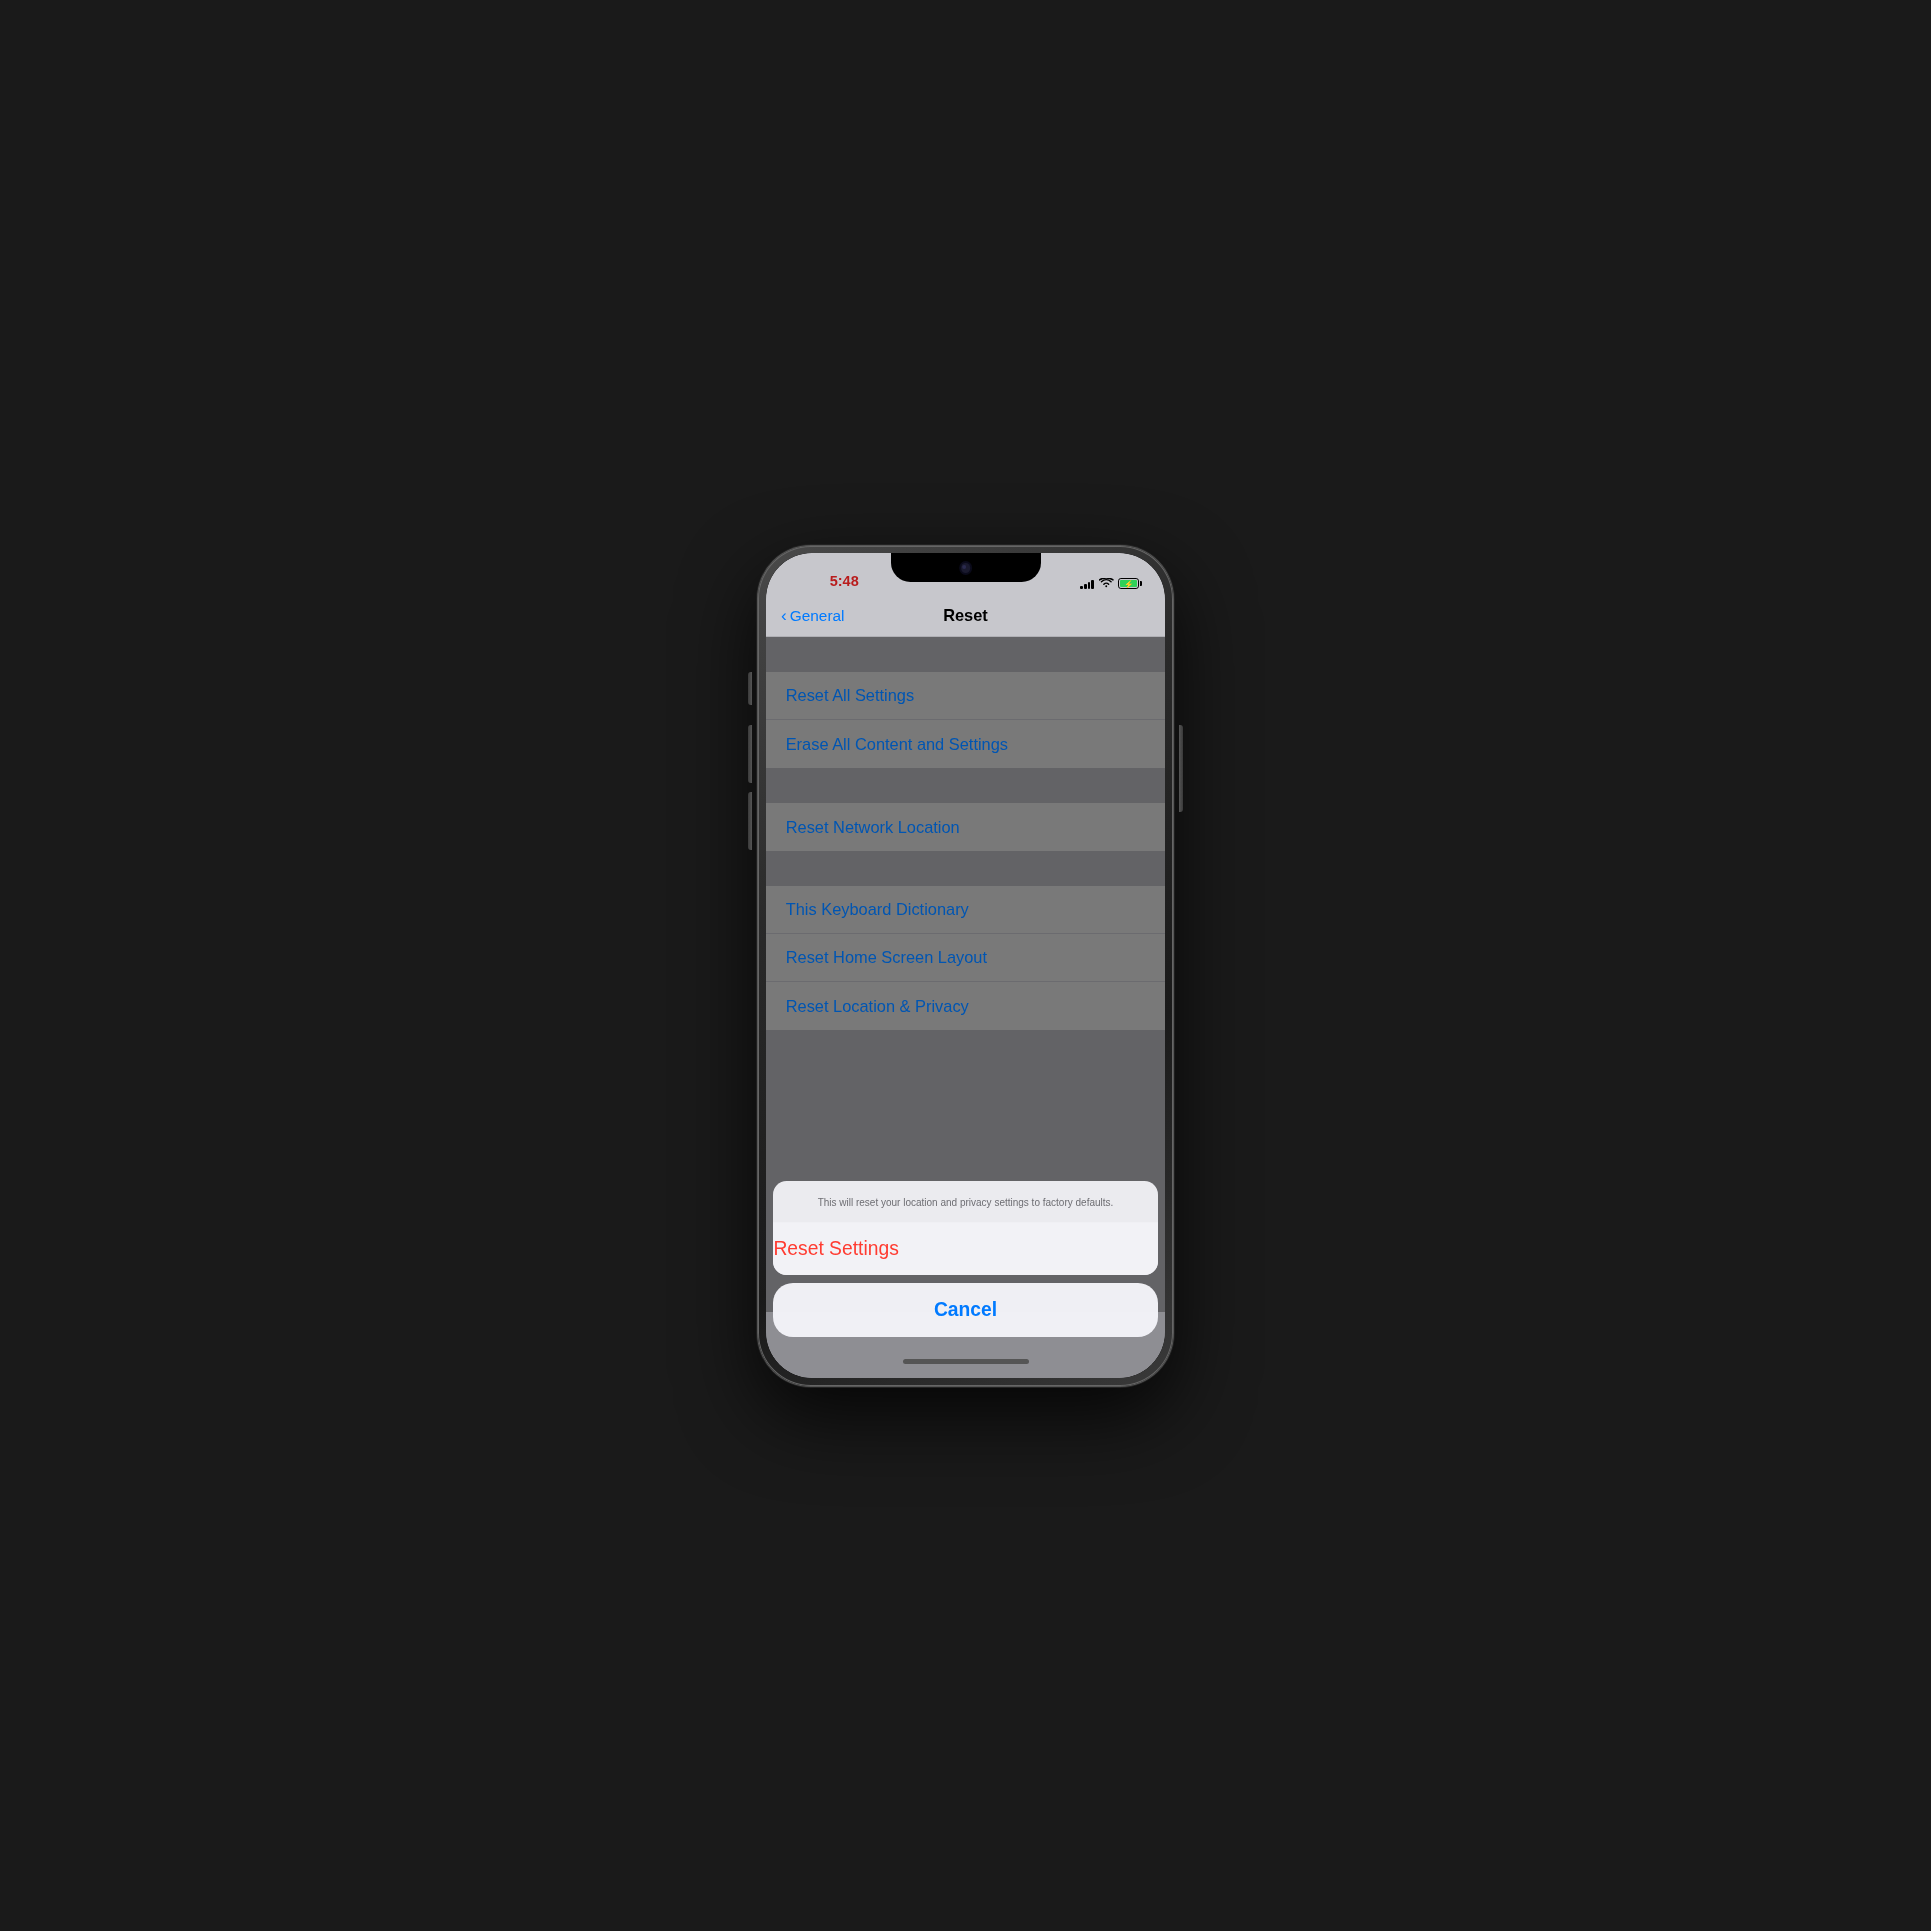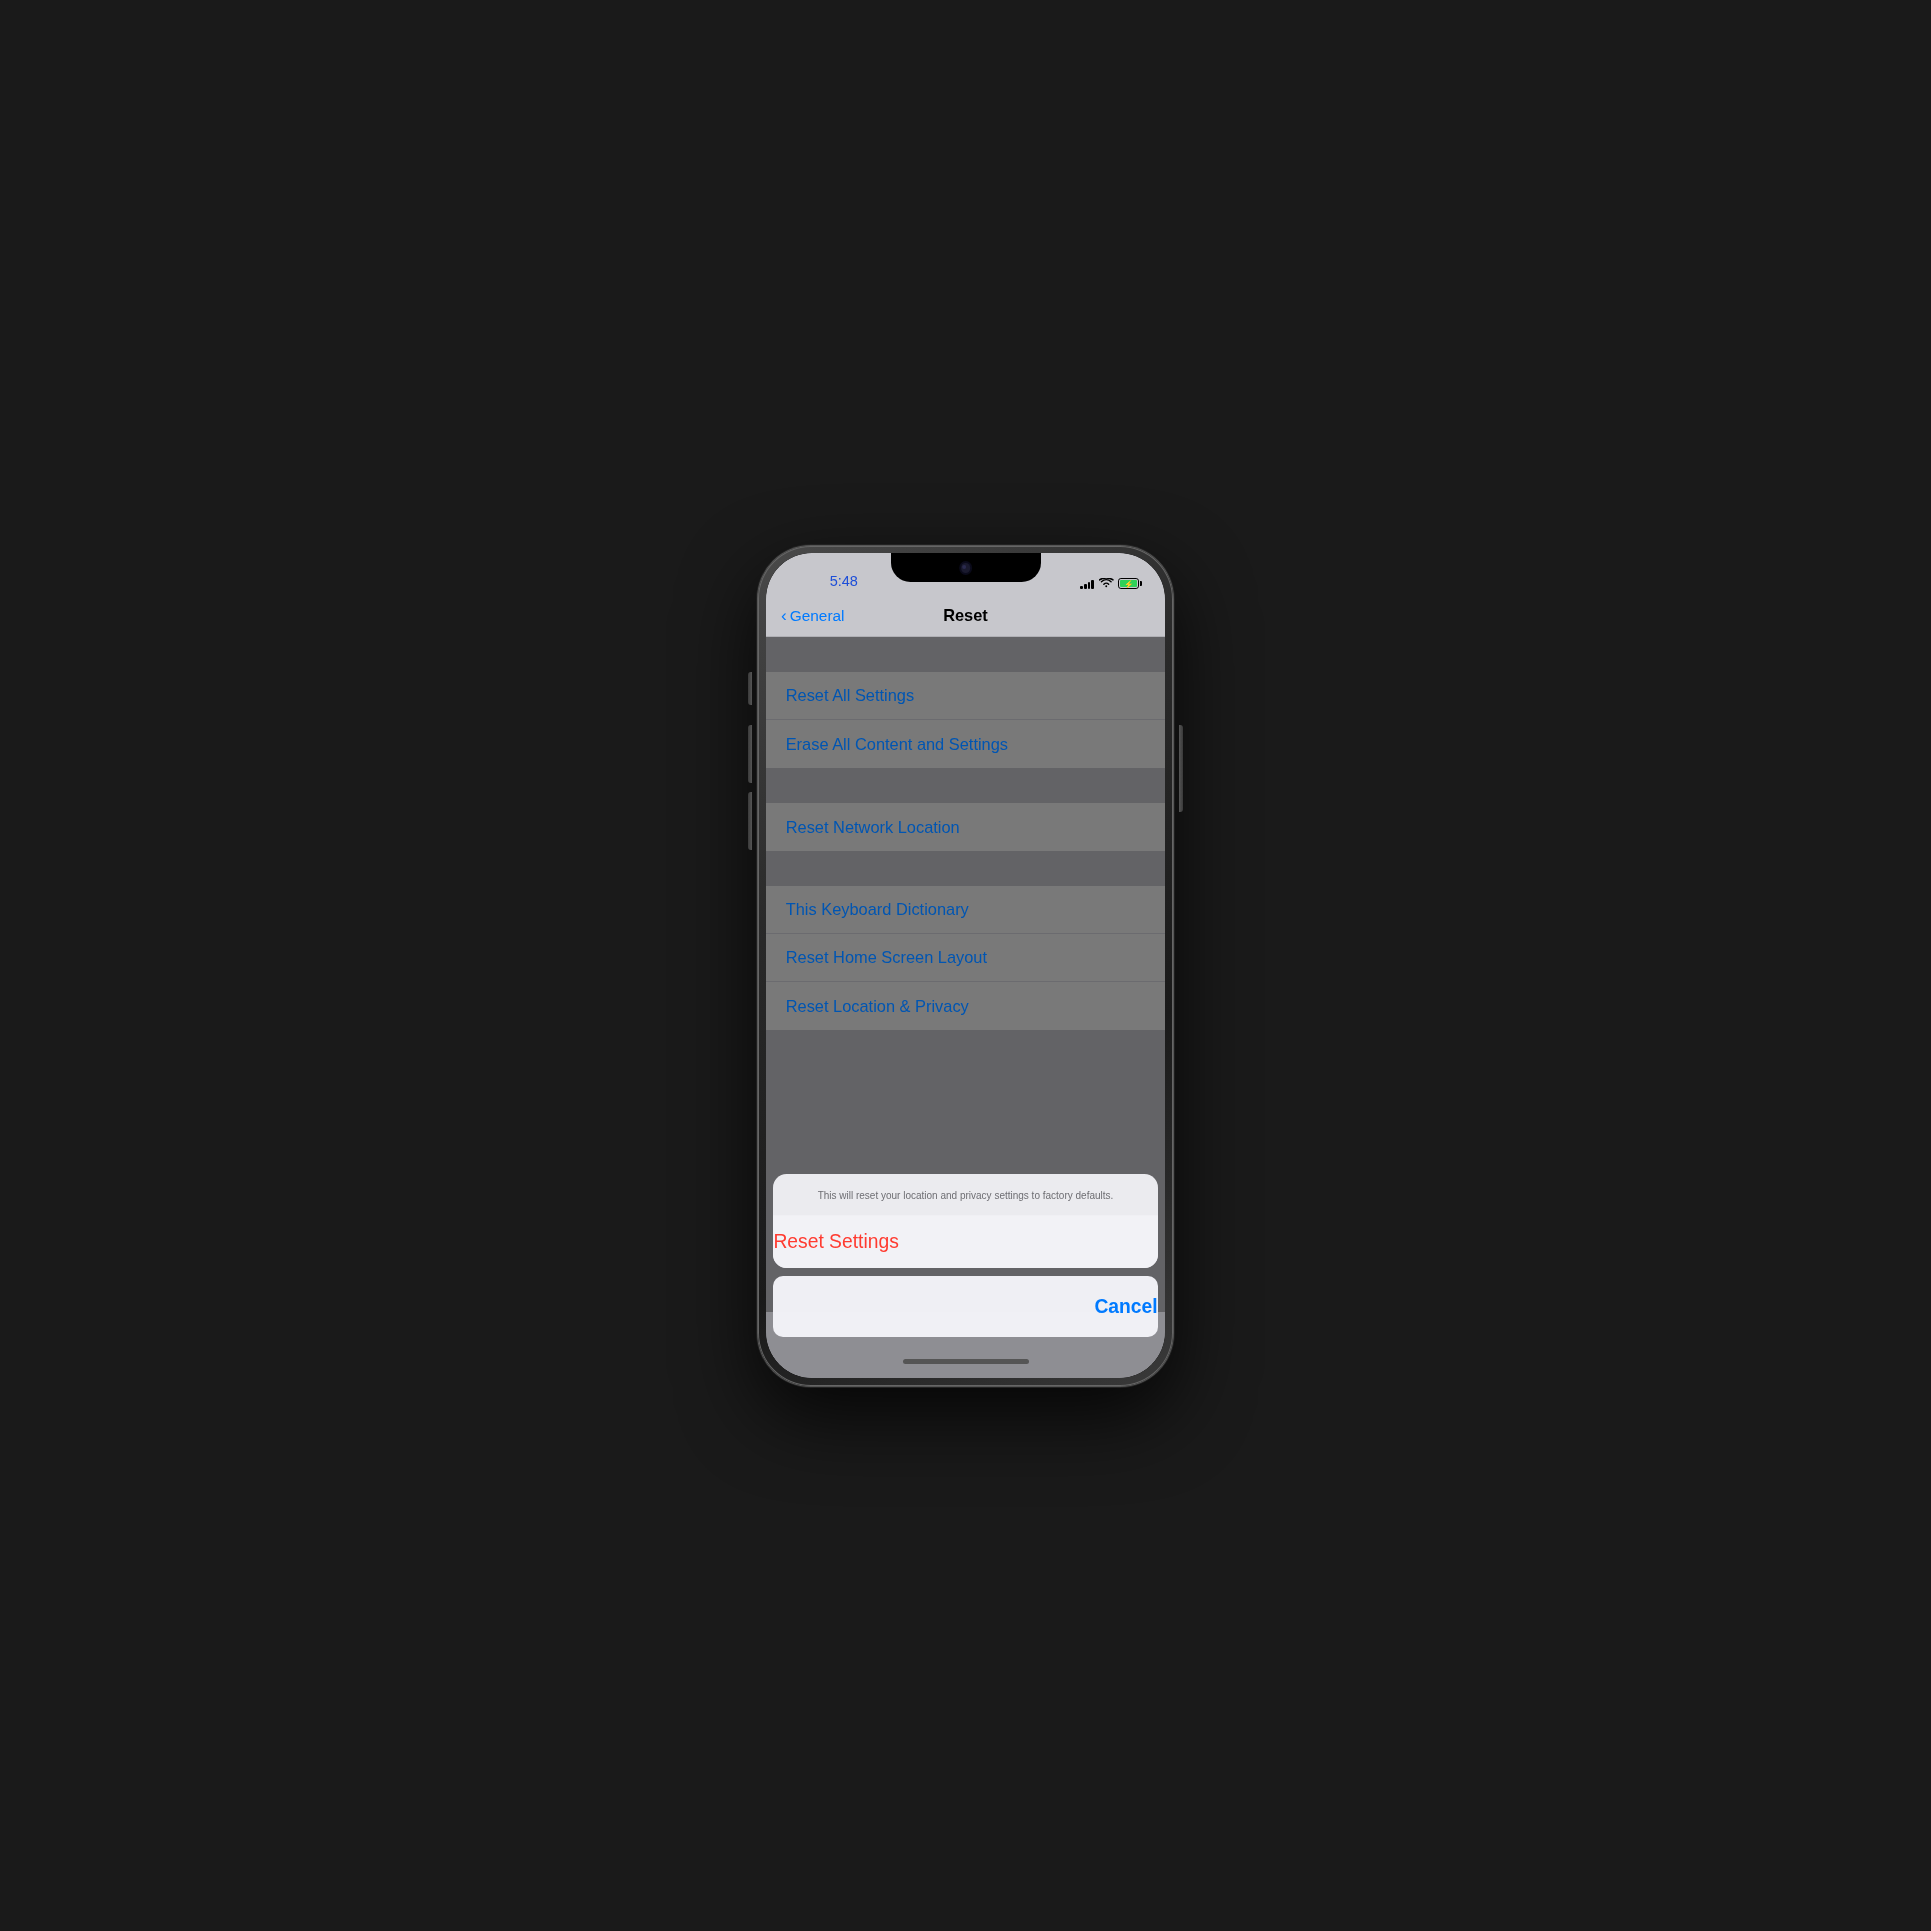--- a/index.html
+++ b/index.html
@@ -129,22 +129,22 @@
       justify-content: space-between;
       padding: 0 23px 5.8px;
       background: #c7c7cc;
       flex-shrink: 0;
       position: relative;
       z-index: 50;
     }
 
     .status-time {
       font-size: 14.5px;
-      font-weight: 400;
-      color: #1d4ed8;
+      font-weight: 700;
+      color: #b91c1c;
       letter-spacing: 0;
       padding-left: 41px;
     }
 
     .status-icons {
       display: flex;
       align-items: center;
       gap: 4.8px;
     }
 
@@ -323,25 +323,25 @@
     }
 
     .action-sheet-btn-destructive {
       font-size: 19.3px;
       color: #ff3b30;
       font-weight: 400;
     }
 
     .action-sheet-cancel {
       background: rgba(242, 242, 247, 0.98);
-      border-radius: 10px;
-      height: 61px;
-      display: flex;
-      align-items: center;
-      justify-content: flex-end;
+      border-radius: 20px;
+      height: 54px;
+      display: flex;
+      align-items: center;
+      justify-content: center;
       cursor: pointer;
     }
 
     .action-sheet-cancel-text {
       font-size: 19.3px;
       color: #007aff;
       font-weight: 600;
     }
 
     

